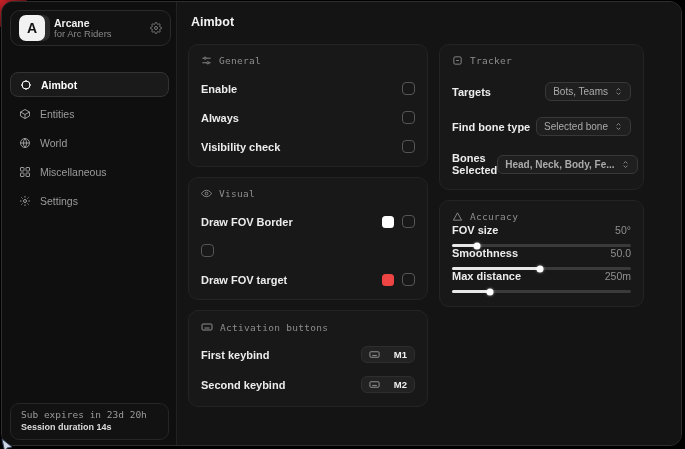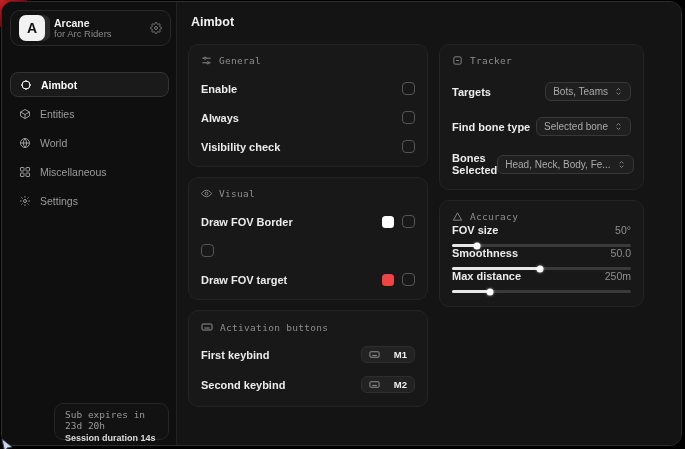--- a/index.html
+++ b/index.html
@@ -35,21 +35,21 @@
 
   .nav { position:absolute; left:8px; top:70px; right:7px; }
   .nav-item { display:flex; align-items:center; gap:9px; height:25px; padding:0 9px;
     margin-bottom:4px; border-radius:8px; color:#9c9c9c; font-size:10.5px; }
   .nav-item.selected { background:#1a1a1a; border:1px solid #333; color:#fff;
     font-weight:bold; }
   .nav-item .nico { display:flex; flex:none; }
 
   .sub-box { position:absolute; left:8px; right:7px; bottom:5px; height:37px;
     border:1px solid #262626; border-radius:9px; background:#121212;
-    padding:5px 10px;margin-left:44px; }
+    padding:5px 10px; }
   .sub-line1 { font-family:"DejaVu Sans Mono", monospace; font-size:9.5px; color:#9a9a9a; }
   .sub-line2 { font-size:9px; color:#dcdcdc; font-weight:bold; margin-top:2px; }
 
   
   .main { flex:1; position:relative; background:#141414; }
   .page-title { position:absolute; left:14px; top:13px; color:#f2f2f2;
     font-size:12.5px; font-weight:bold; }
 
   .content { position:absolute; left:11px; top:42px; display:flex; gap:11px; }
   .col-left { width:240px; }
@@ -72,21 +72,21 @@
 
   .keybind { display:flex; align-items:center; gap:14px; background:#222;
     border:1px solid #2e2e2e; border-radius:6px; padding:2px 7px;
     color:#efefef; font-size:9.5px; font-weight:bold; }
   .keybind .kico { display:flex; color:#9a9a9a; }
 
   .dropdown { display:flex; align-items:center; gap:6px; background:#1f1f1f;
     border:1px solid #383838; border-radius:6px; padding:3px 7px;
     color:#ababab; font-size:10px; white-space:nowrap; }
   .dropdown .dico { display:flex; color:#8f8f8f; }
-  .dd-wide { max-width:152px; }
+  .dd-wide { max-width:152px;font-weight:bold; }
   .dd-wide .dd-text { overflow:hidden; text-overflow:ellipsis; }
 
   .slider-group { }
   .slider-head { display:flex; justify-content:space-between; align-items:baseline; }
   .slider-value { color:#8f8f8f; font-size:10.5px; }
   .slider-track { position:relative; margin-top:8px; height:3px; border-radius:2px;
     background:#3a3a3a; }
   .slider-fill { position:absolute; left:0; top:0; height:3px; border-radius:2px;
     background:#e8e8e8; }
   .slider-thumb { position:absolute; top:50%; width:7px; height:7px; border-radius:50%;

